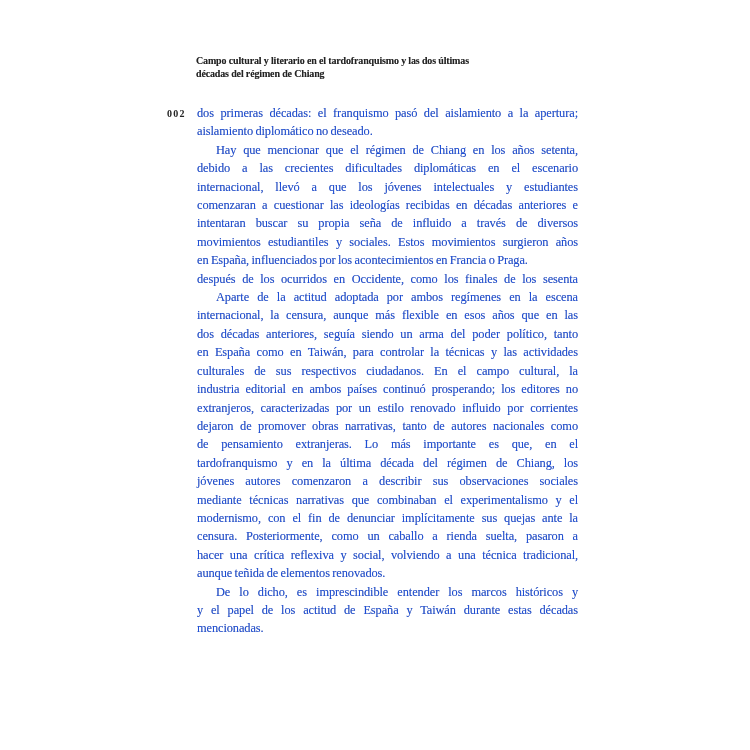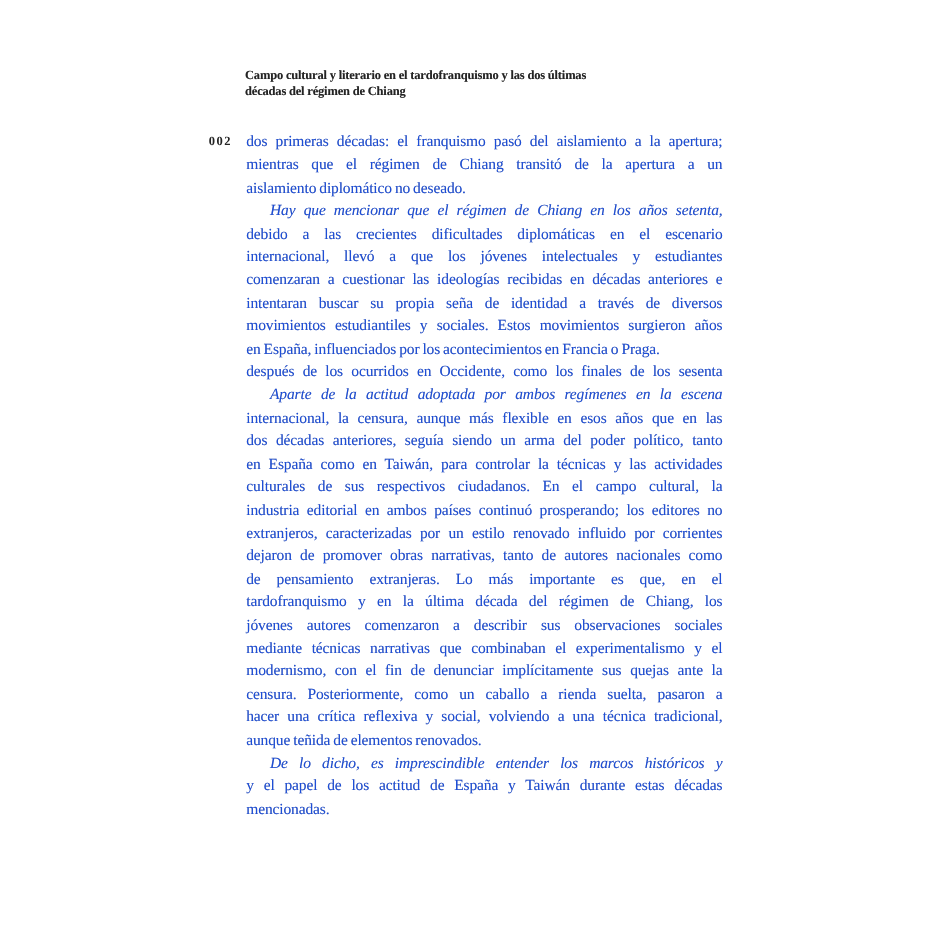--- a/index.html
+++ b/index.html
@@ -56,47 +56,45 @@
     text-align: justify;
     text-align-last: justify;
     white-space: normal;
   }
   .line.para-last {
     text-align: right;
     text-align-last: left;
   }
   .line.indent {
     text-indent: 19px;
-    font-style: italic;
   }
 </style>
 </head>
 <body>
 
 <div class="page">
 
   <span class="page-number">002</span>
 
   <div class="running-header">
     <div>Campo cultural y literario en el tardofranquismo y las dos últimas</div>
     <div>décadas del régimen de Chiang</div>
   </div>
 
   <div class="body-text" id="body-text">
       <div class="paragraph">
         <div class="line">dos primeras décadas: el franquismo pasó del aislamiento a la apertura;</div>
-        <div class="line">mientras que el régimen de Chiang transitó de la apertura a un</div>
         <div class="line para-last">aislamiento diplomático no deseado.</div>
       </div>
       <div class="paragraph">
         <div class="line indent">Hay que mencionar que el régimen de Chiang en los años setenta,</div>
         <div class="line">debido a las crecientes dificultades diplomáticas en el escenario</div>
         <div class="line">internacional, llevó a que los jóvenes intelectuales y estudiantes</div>
         <div class="line">comenzaran a cuestionar las ideologías recibidas en décadas anteriores e</div>
-        <div class="line">intentaran buscar su propia seña de identidad a través de diversos</div>
+        <div class="line">intentaran buscar su propia seña de influido a través de diversos</div>
         <div class="line">movimientos estudiantiles y sociales. Estos movimientos surgieron años</div>
         <div class="line para-last">en España, influenciados por los acontecimientos en Francia o Praga.</div>
         <div class="line">después de los ocurridos en Occidente, como los finales de los sesenta</div>
       </div>
       <div class="paragraph">
         <div class="line indent">Aparte de la actitud adoptada por ambos regímenes en la escena</div>
         <div class="line">internacional, la censura, aunque más flexible en esos años que en las</div>
         <div class="line">dos décadas anteriores, seguía siendo un arma del poder político, tanto</div>
         <div class="line">en España como en Taiwán, para controlar la técnicas y las actividades</div>
         <div class="line">culturales de sus respectivos ciudadanos. En el campo cultural, la</div>

